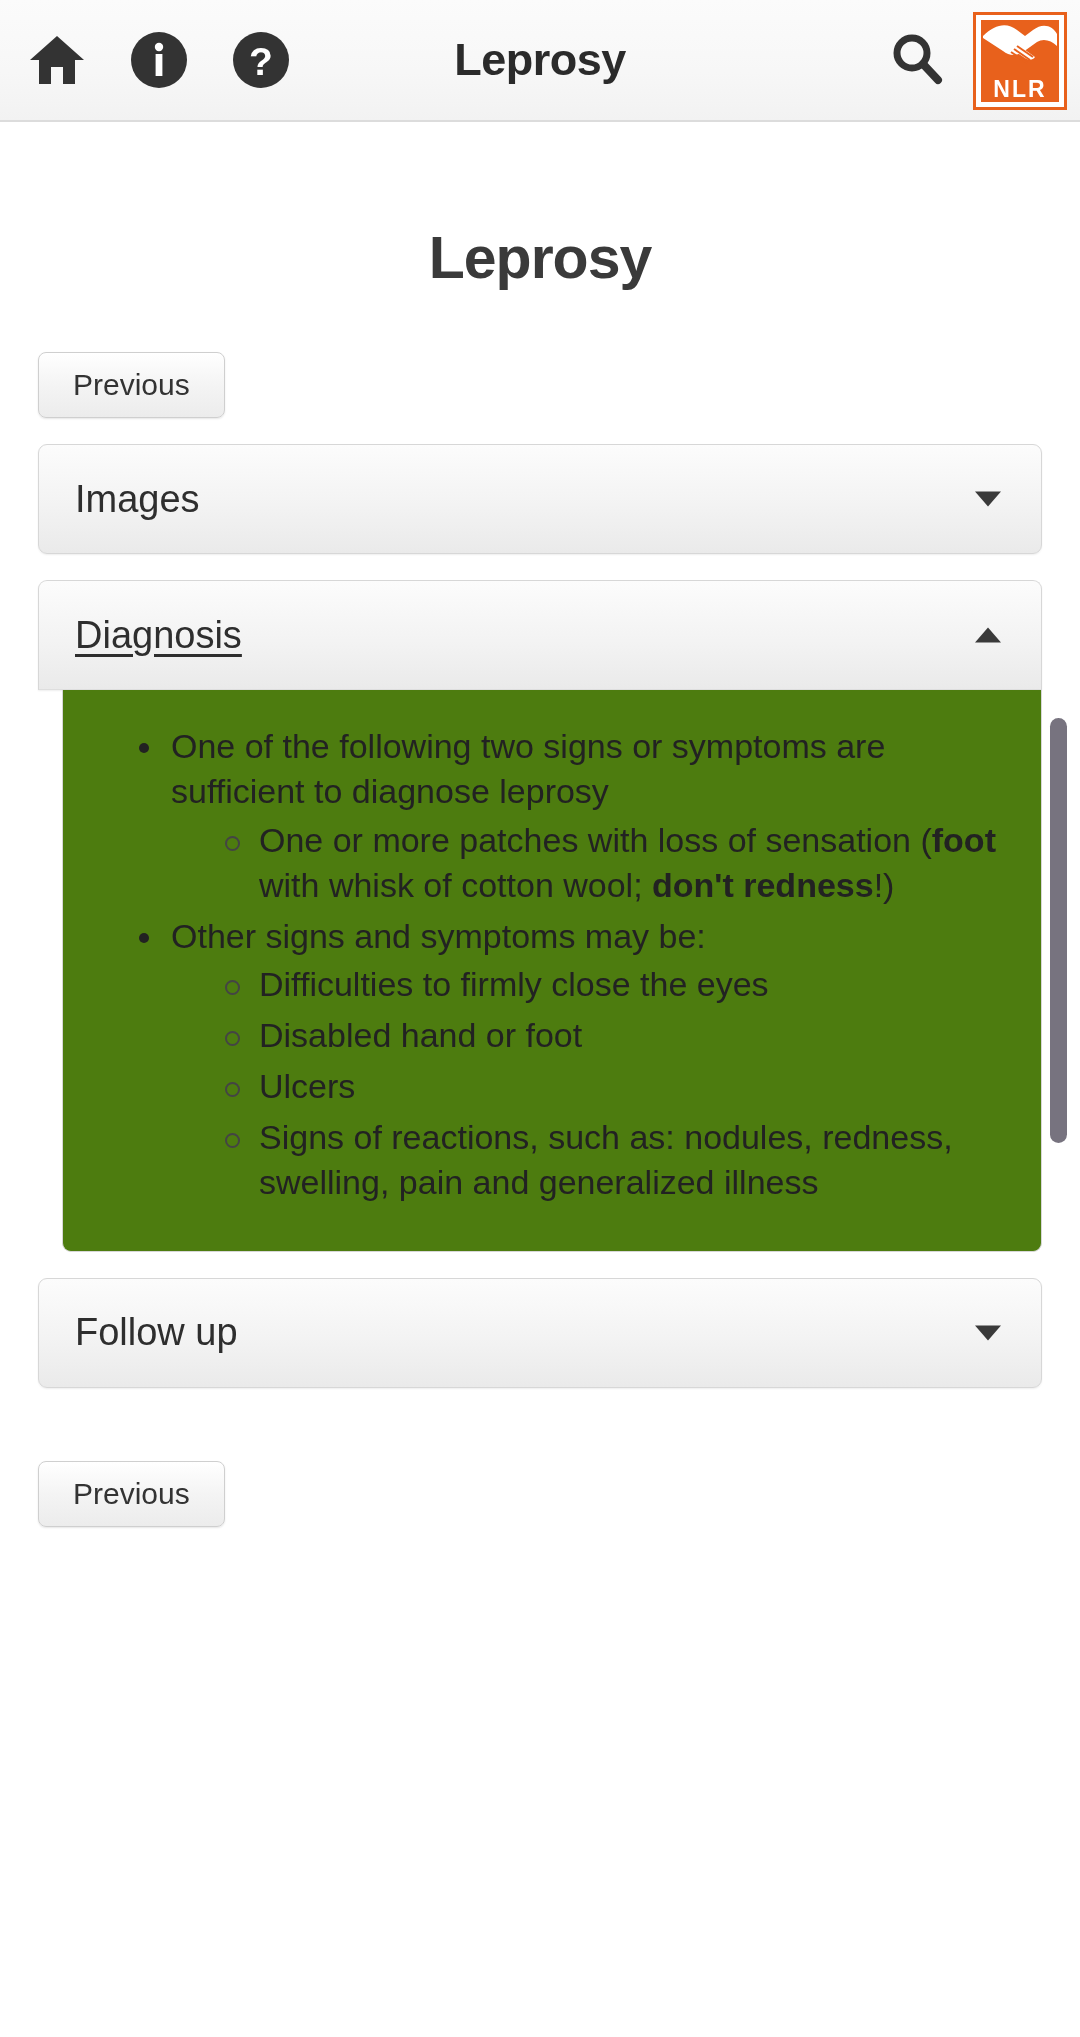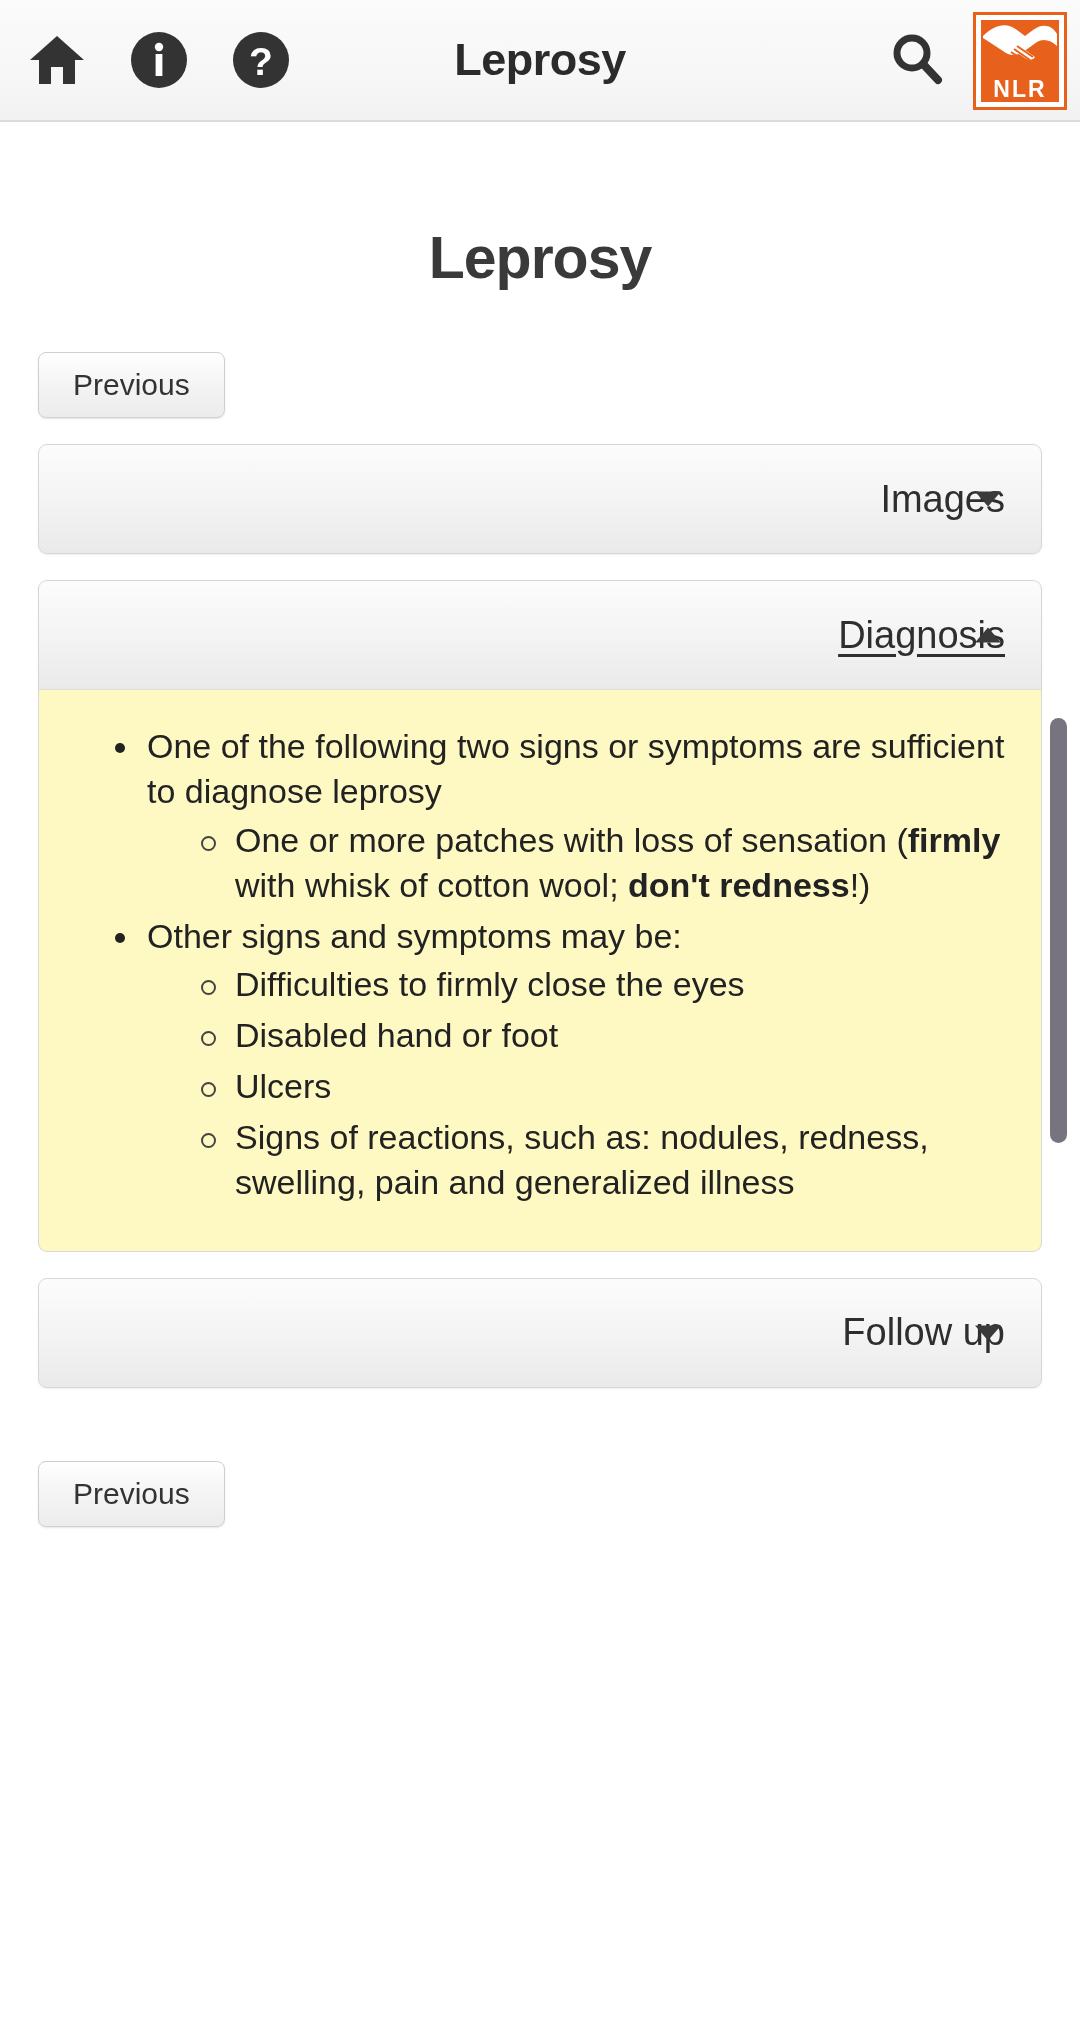--- a/index.html
+++ b/index.html
@@ -128,21 +128,20 @@
     position: relative;
     height: 110px;
     display: flex;
     align-items: center;
     padding: 0 36px;
     background: linear-gradient(to bottom, #fcfcfc 0%, #f3f3f3 55%, #eaeaea 100%);
     border: 1px solid #d7d7d7;
     border-radius: 9px;
     box-shadow: 0 1px 2px rgba(0,0,0,0.07);
     cursor: pointer;
-    justify-content: flex-end;
   }
   .acc-header .acc-label {
     font-size: 38px;
     color: #2e2e2e;
     font-weight: normal;
   }
   .acc-header.expanded {
     border-radius: 9px 9px 0 0;
     border-bottom: 1px solid #dedede;
   }
@@ -160,23 +159,24 @@
     border-left: 13px solid transparent;
     border-right: 13px solid transparent;
   }
   .caret.down { border-top: 15px solid #3a3a3a; }
   .caret.up   { border-bottom: 15px solid #3a3a3a; }
 
   .acc-panel {
     border: 1px solid #d7d7d7;
     border-top: none;
     border-radius: 0 0 9px 9px;
-    background: #fef9c3;
+    background: #4d7c0f;
     padding: 34px 30px 40px 30px;
     position: relative;
+    margin-left: 24px;
   }
 
   .acc-panel ul {
     list-style: none;
   }
   .acc-panel > ul { padding-left: 40px; }
   .acc-panel ul ul { padding-left: 50px; margin-top: 4px; }
 
   .acc-panel li {
     font-size: 34px;
@@ -329,21 +329,21 @@
       <span class="caret up"></span>
     </div>
 
     <div class="acc-panel">
       <ul>
 
         <li>
           <span>One of the following two signs or symptoms are sufficient to diagnose leprosy</span>
           <ul>
             <li>
-              <span>One or more patches with loss of sensation (<b>firmly</b> with whisk of cotton wool; <b>don't redness</b>!)</span>
+              <span>One or more patches with loss of sensation (<b>foot</b> with whisk of cotton wool; <b>don't redness</b>!)</span>
             </li>
           </ul>
         </li>
 
         <li>
           <span>Other signs and symptoms may be:</span>
           <ul>
             <li>
               <span>Difficulties to firmly close the eyes</span>
             </li>

